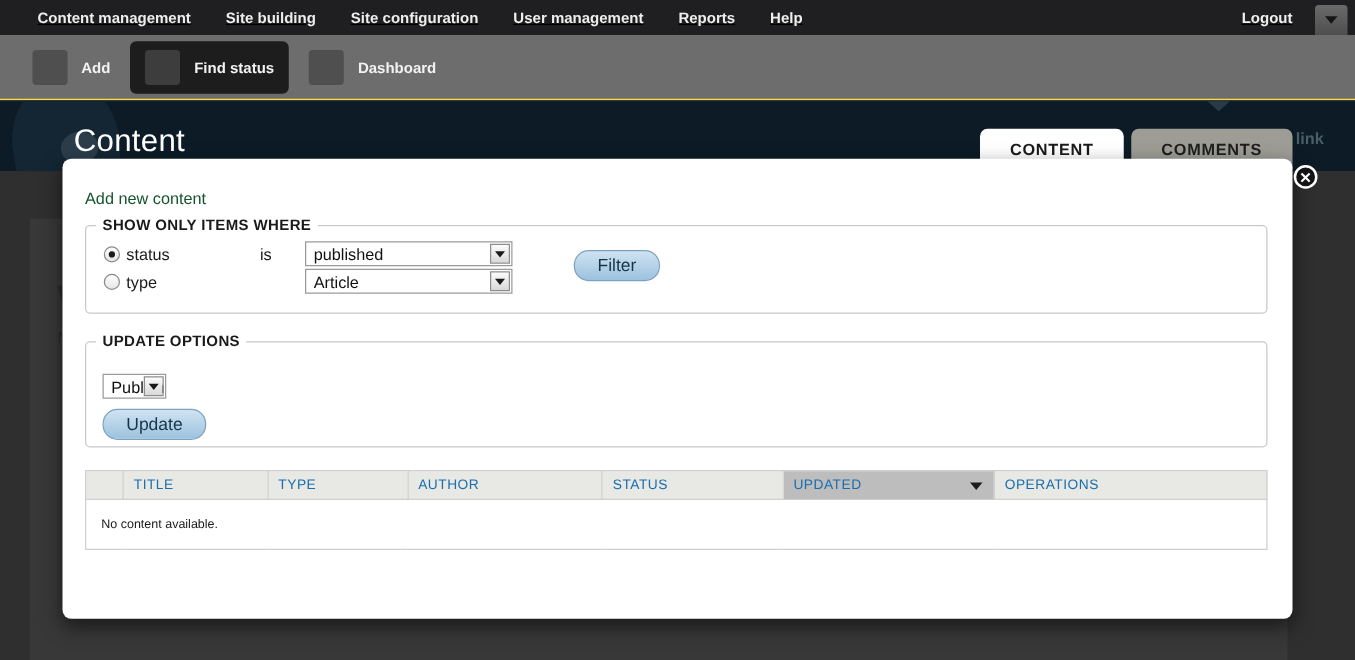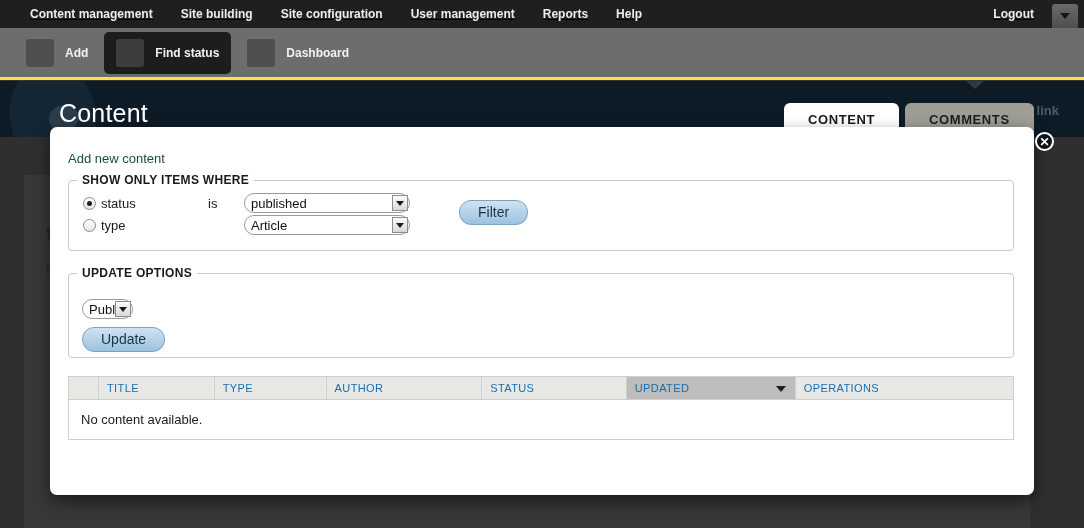--- a/index.html
+++ b/index.html
@@ -36,21 +36,21 @@
   .menu-toggle .caret {
     width: 0; height: 0;
     border-left: 5px solid transparent; border-right: 5px solid transparent;
     border-top: 6px solid #151515;
   }
 
   
   .shortcut-bar {
     position: absolute; left: 0; top: 28px; width: 1084px; height: 52px;
     background: #6d6d6d;
-    border-bottom: 3px solid #fde047;
+    border-bottom: 1px solid #fde047;
     display: flex; align-items: center; padding-left: 14px;
   }
   .shortcut {
     display: flex; align-items: center; height: 42px;
     padding: 0 12px; border-radius: 5px; margin-right: 4px;
   }
   .shortcut.active { background: #1d1d1d; }
   .shortcut .sq {
     width: 28px; height: 28px; background: #4f4f4f; border-radius: 3px;
     display: inline-block; flex: 0 0 auto;
@@ -161,21 +161,21 @@
   }
   .radio.checked:after {
     content: ""; width: 5px; height: 5px; border-radius: 50%; background: #1b1b1b;
   }
   .radio-label { font-size: 13px; color: #1a1a1a; margin-left: 5px; width: 42px; }
   .is-word { font-size: 13px; color: #1a1a1a; width: 36px; text-align: left; margin-left: 65px; }
   .is-spacer { width: 101px; }
 
   .sel {
     position: relative; height: 20px; border: 1px solid #9b9b9b;
-    background: #ffffff; border-radius: 10px;
+    background: #ffffff; border-radius: 0;
     display: inline-flex; align-items: center;
     font-size: 13px; color: #111111; padding-left: 6px;
   }
   .sel .arrowbox {
     position: absolute; right: 1px; top: 1px; width: 16px; height: 16px;
     background: linear-gradient(#fbfbfb,#d9d9d9); border: 1px solid #8d8d8d;
     display: flex; align-items: center; justify-content: center;
   }
   .sel .arrowbox i {
     width: 0; height: 0; border-left: 4px solid transparent;
@@ -206,21 +206,21 @@
   }
   .tbl thead th.sorted { background: #bdbdbd; position: relative; }
   .tbl thead th.sorted .sortcaret {
     position: absolute; right: 9px; top: 9px;
     width: 0; height: 0; border-left: 5px solid transparent;
     border-right: 5px solid transparent; border-top: 6px solid #1d1d1d;
   }
   .tbl thead th.checkcol { width: 30px; }
   .tbl tbody td {
     background: #ffffff; height: 40px; padding: 0 12px;
-    color: #1a1a1a; font-size: 13px;
+    color: #1a1a1a; font-size: 10px;
   }
 </style>
 </head>
 <body>
 
 <div id="screen">
 
   <div class="admin-bar">
     <div class="menu-left">
       <a class="admin-link">Content management</a>

